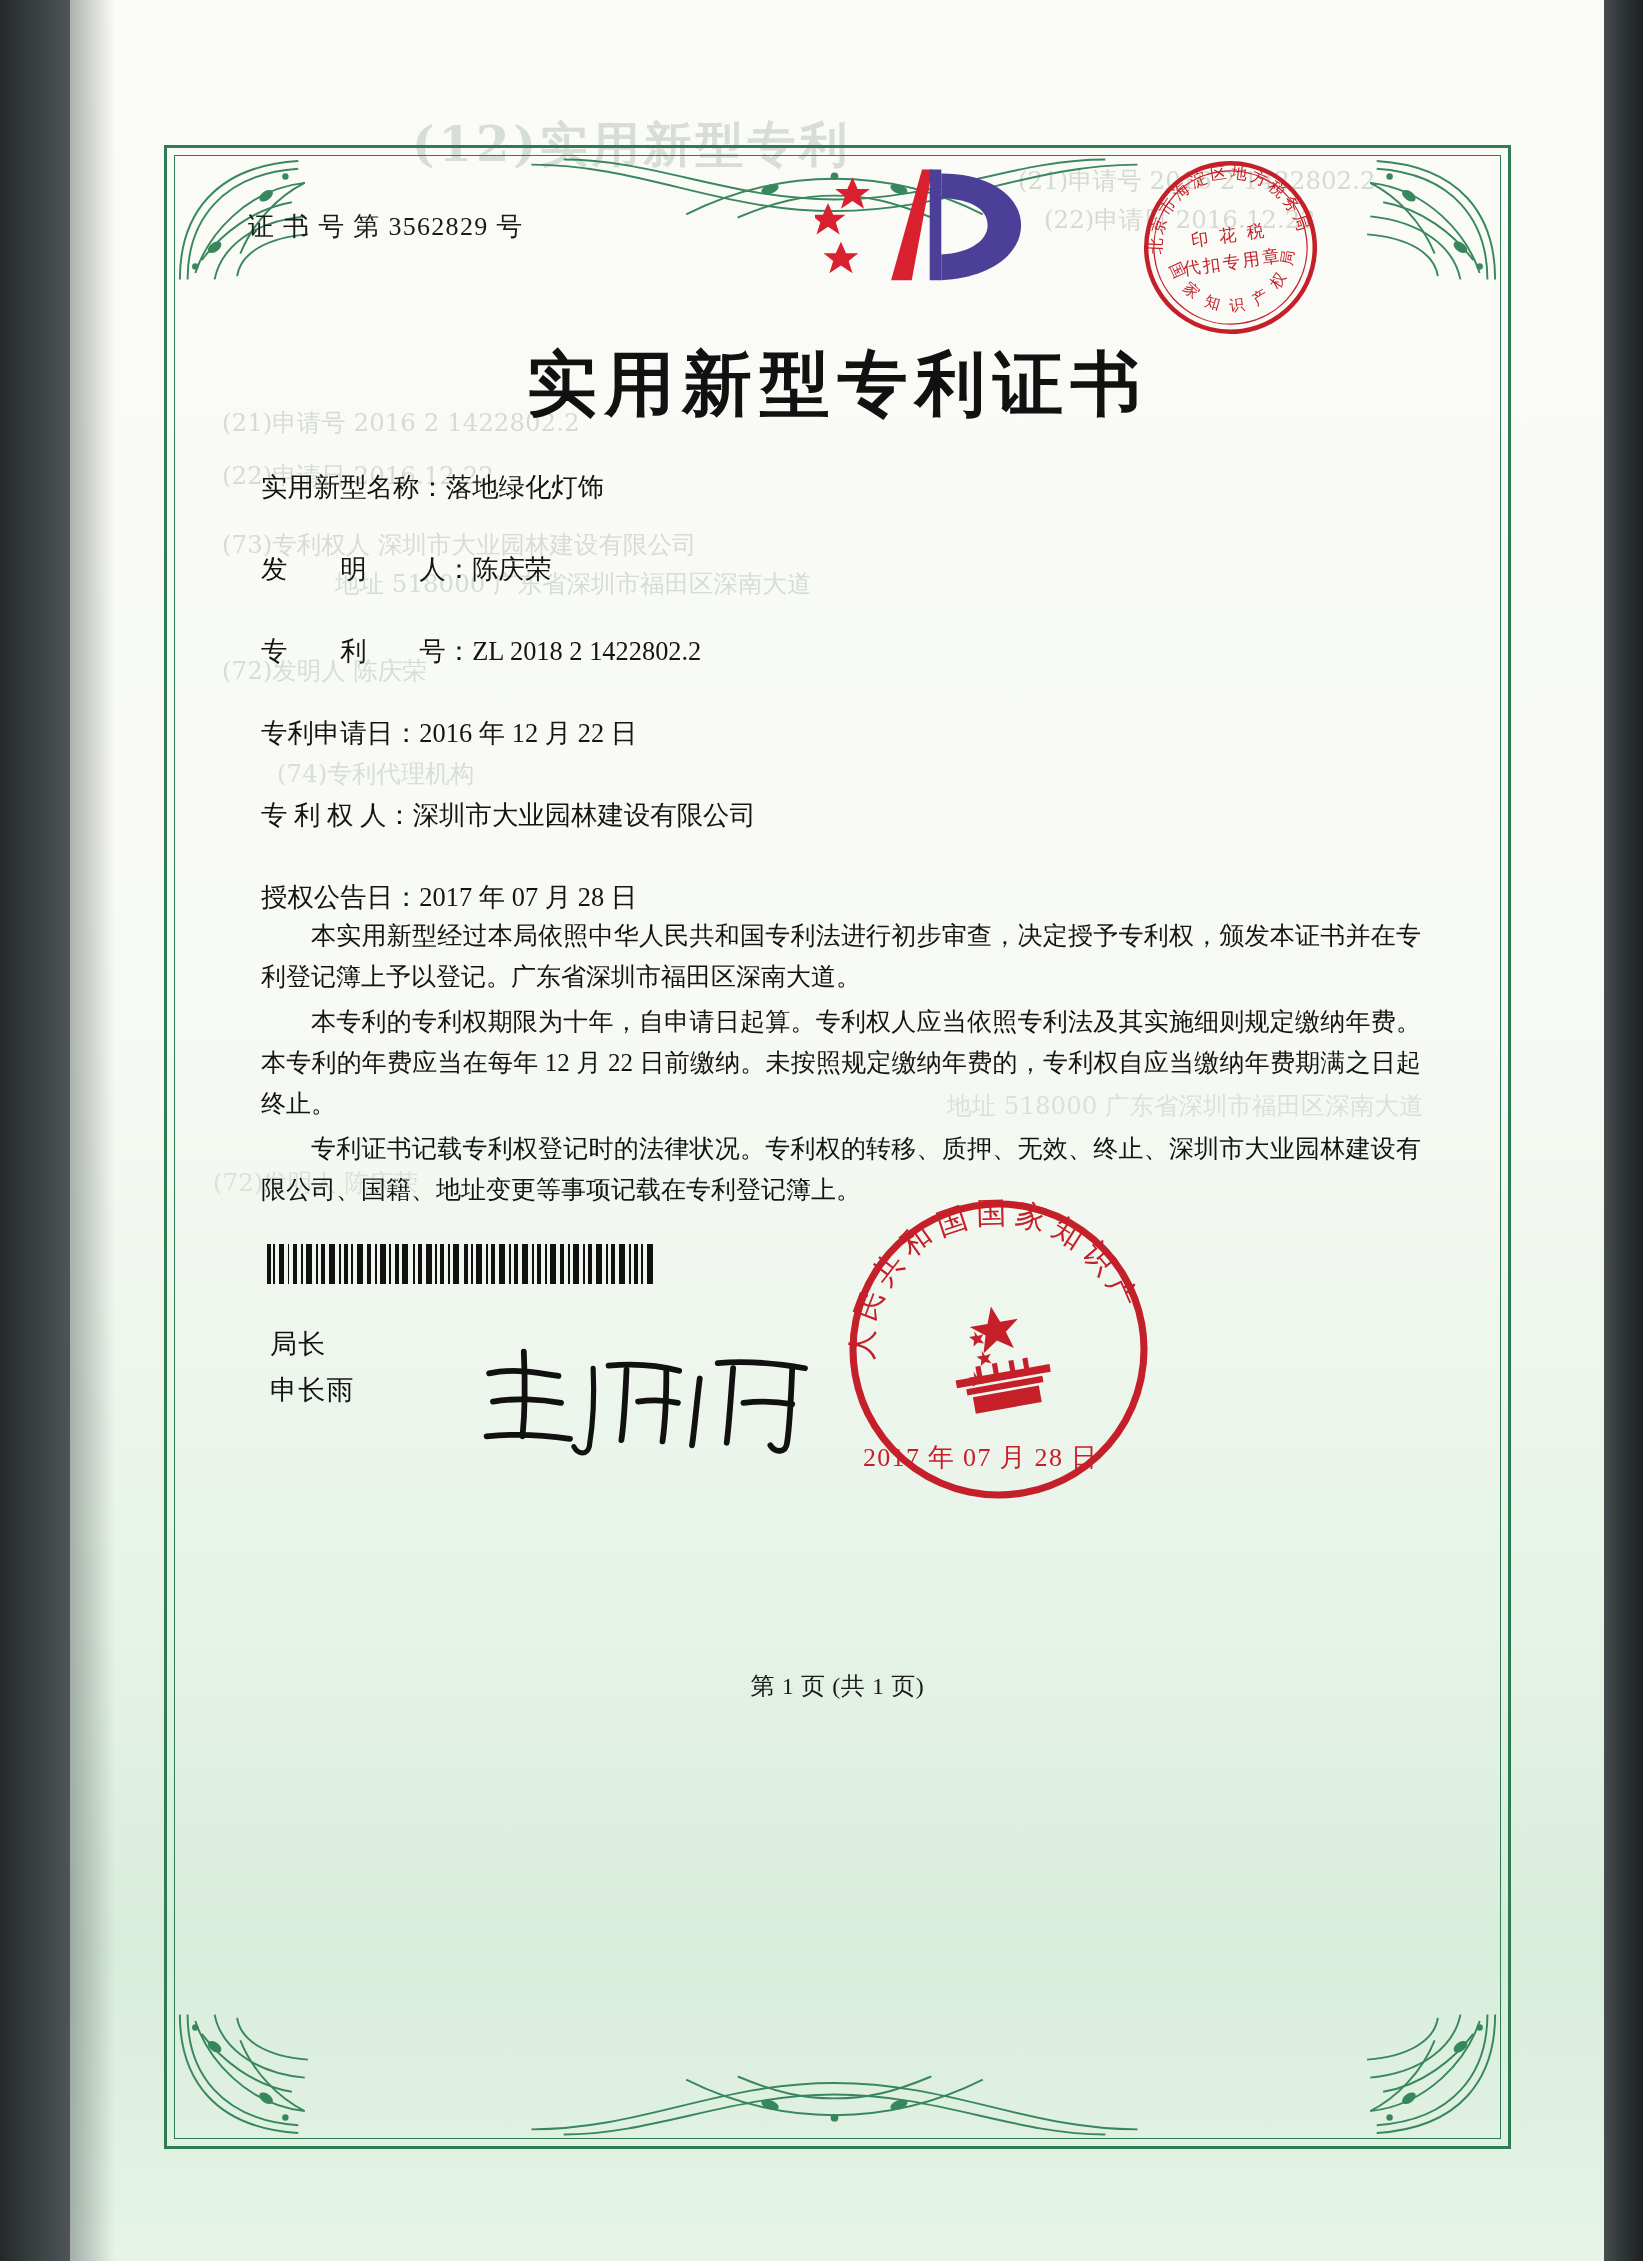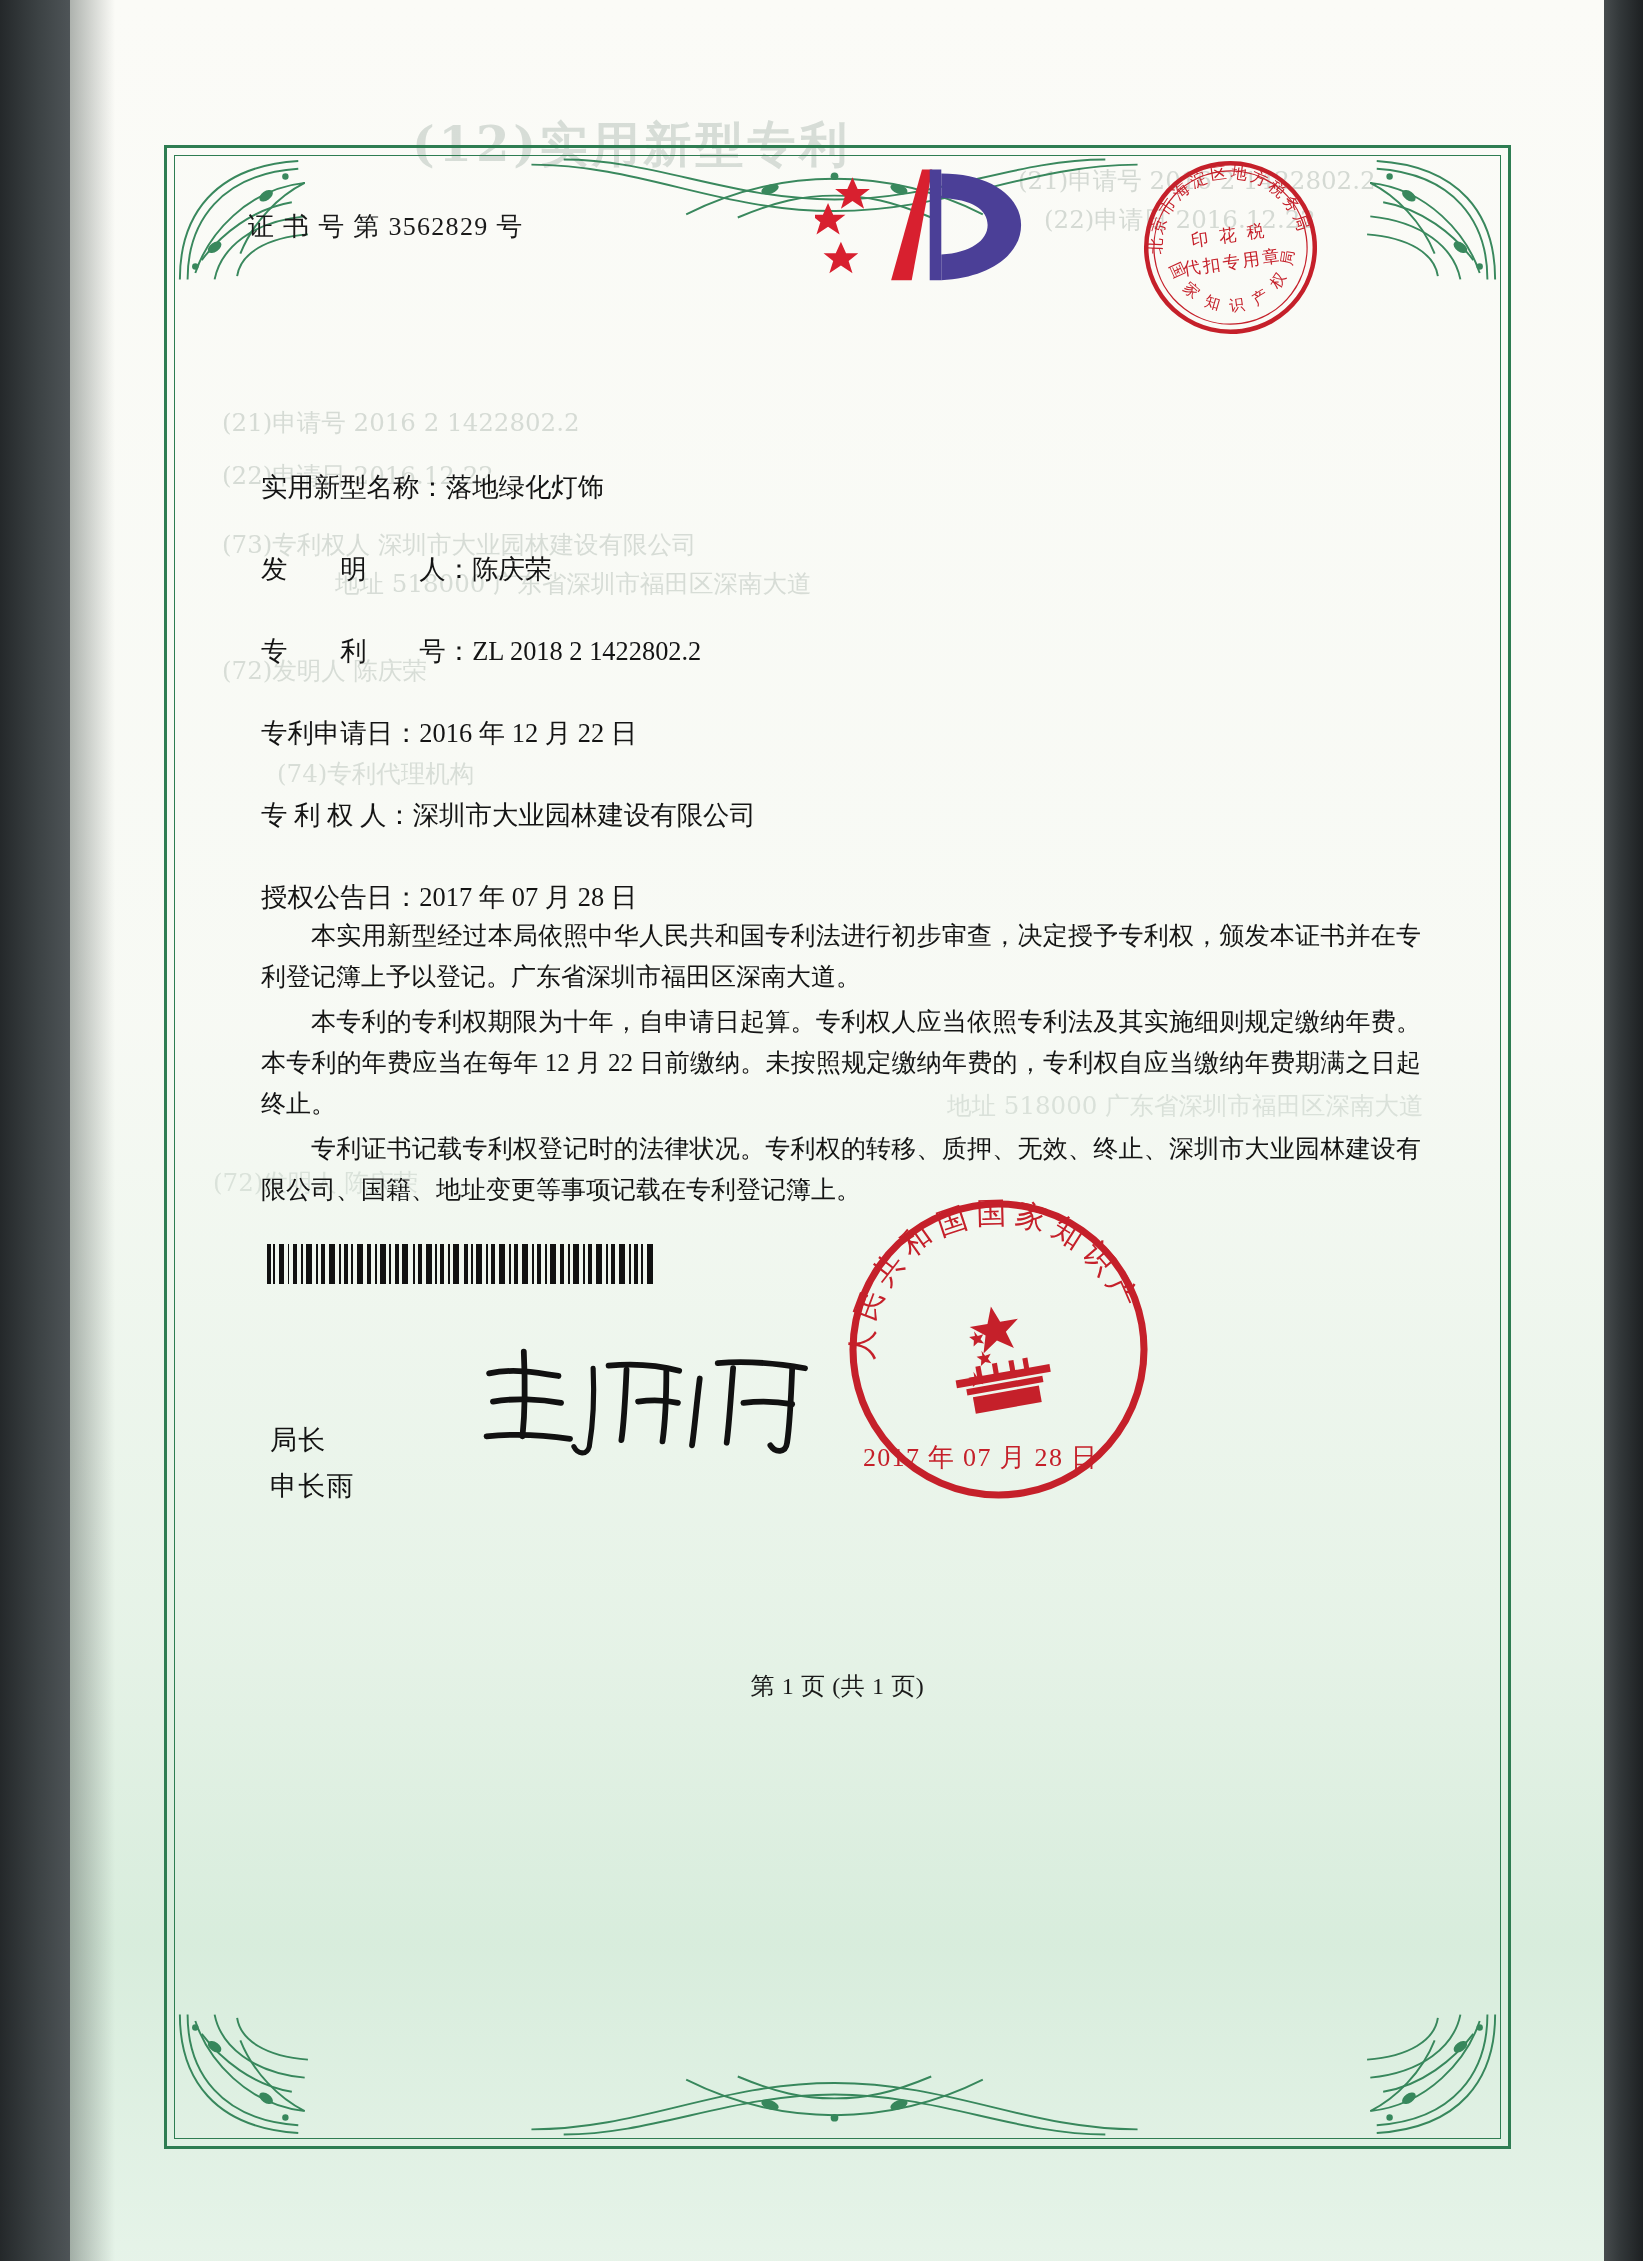--- a/index.html
+++ b/index.html
@@ -175,21 +175,21 @@
     position: absolute;
     top: 0;
     bottom: 0;
     background: #111;
   }
 
   
   .sign-block {
     position: absolute;
     left: 106px;
-    top: 1272px;
+    top: 1176px;
     font-size: 27px;
     line-height: 46px;
     color: #131313;
     letter-spacing: 1.3px;
   }
   .signature {
     position: absolute;
     left: 309px;
     top: 1195px;
     width: 361px;
@@ -408,20 +408,21 @@
           </text>
           <text font-size="24" fill="#c5202a" font-family="'DejaVu Serif',serif" letter-spacing="5">
             <textPath href="#arcBot" startOffset="50%" text-anchor="middle">国 家 知 识 产 权 局</textPath>
           </text>
           <text x="150" y="140" font-size="27" fill="#c5202a" text-anchor="middle" font-family="'DejaVu Serif',serif" letter-spacing="4">印 花 税</text>
           <text x="150" y="182" font-size="27" fill="#c5202a" text-anchor="middle" font-family="'DejaVu Serif',serif" letter-spacing="4">代扣专用章</text>
         </g>
       </svg>
     </div>
 
+    <div class="cert-title">实用新型专利证书</div>
 
     <div class="fields">
       <div class="field-row">
         <span class="field-label">实用新型名称：</span><span class="field-value">落地绿化灯饰</span>
       </div>
       <div class="field-row">
         <span class="field-label">发　　明　　人：</span><span class="field-value">陈庆荣</span>
       </div>
       <div class="field-row">
         <span class="field-label">专　　利　　号：</span><span class="field-value">ZL 2018 2 1422802.2</span>

